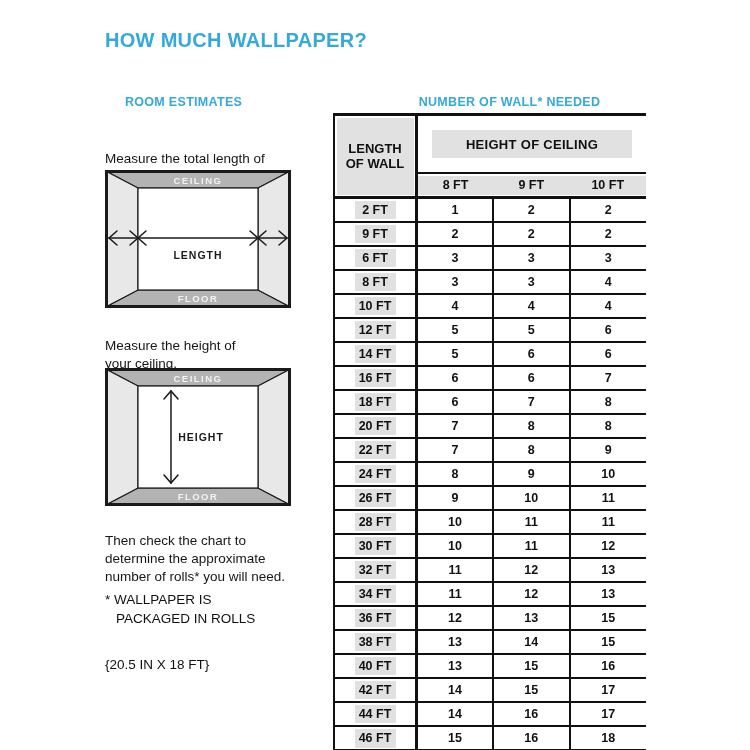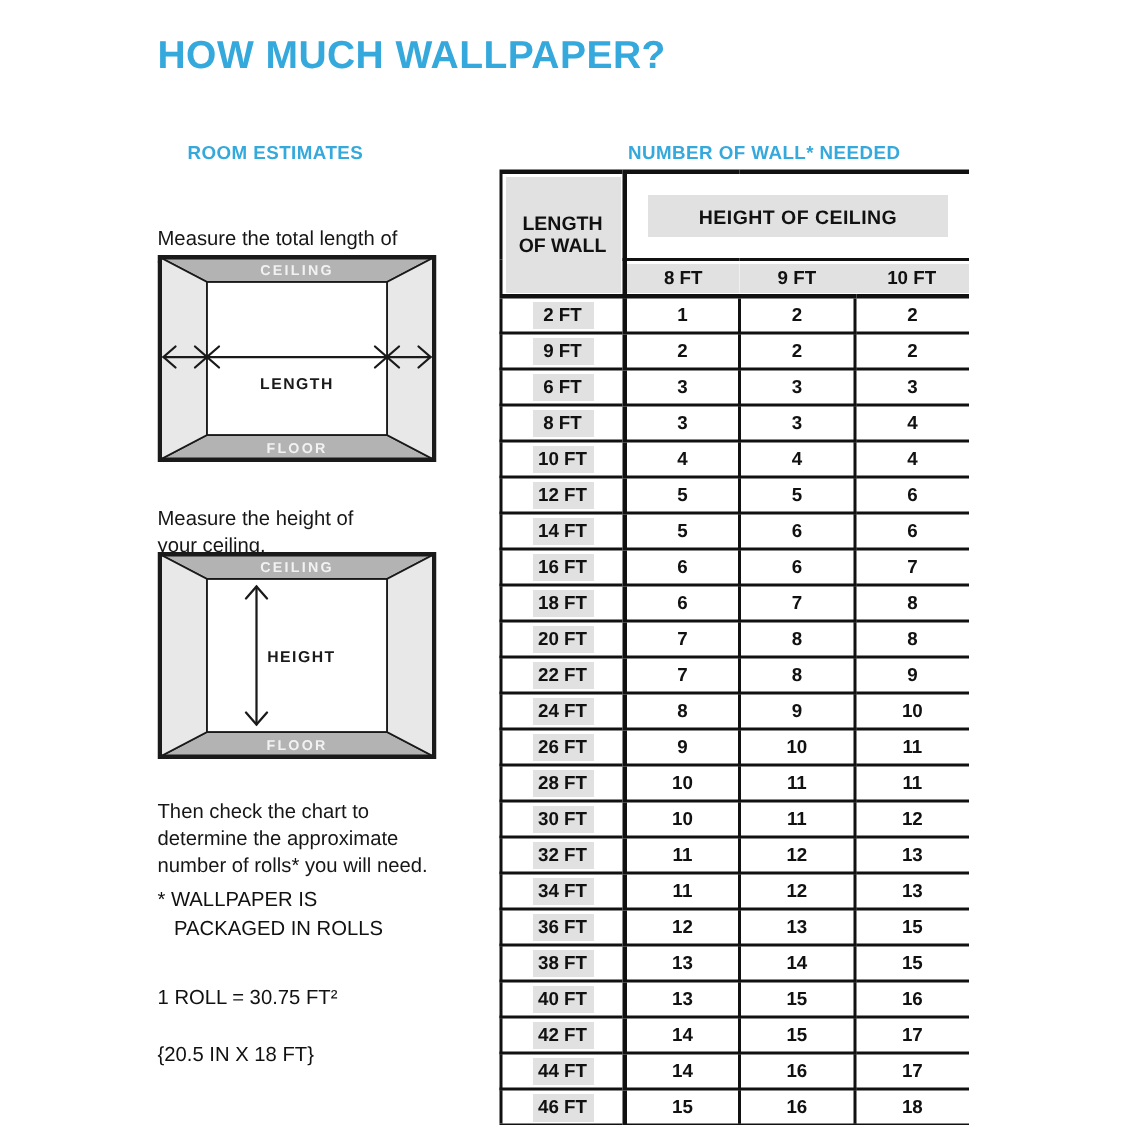--- a/index.html
+++ b/index.html
@@ -3,22 +3,22 @@
 <meta charset="utf-8">
 <style>
   html, body { margin:0; padding:0; }
   body {
     width:750px; height:750px; position:relative; overflow:hidden;
     background:#ffffff;
     font-family:"Liberation Sans", sans-serif;
     color:var(--text_dark, #161616);
   }
   .page-title {
-    position:absolute; left:105px; top:4px;
-    font-size:26px; font-weight:700; letter-spacing:.3px;
+    position:absolute; left:105px; top:16px;
+    font-size:20px; font-weight:700; letter-spacing:.3px;
     color:var(--accent, #35a8dc);
   }
   .section-label {
     position:absolute; font-size:12.5px; font-weight:700;
     letter-spacing:.3px; color:var(--accent, #35a8dc);margin-left:20px;
   }
   #room-estimates-label { left:105px; top:95px; }
   #rolls-needed-label { left:333px; top:95px; width:313px; text-align:center; }
   .step {
     position:absolute; left:105px; width:215px;
@@ -138,21 +138,20 @@
 </svg>
 
 <p class="step" id="step-3">Then check the chart to
 determine the approximate
 number of rolls* you will need.</p>
 
 <div class="note" id="packaging-note">* WALLPAPER IS
 PACKAGED IN ROLLS</div>
 
 <div class="note" id="roll-spec">
-  <div>1 ROLL = 30.75 FT²</div>
   <div>{20.5 IN X 18 FT}</div>
 </div>
 
 <div class="section-label" id="rolls-needed-label">NUMBER OF WALL* NEEDED</div>
 
 <table class="rolls">
   <thead>
     <tr>
       <th class="corner" rowspan="2">LENGTH
 OF WALL</th>

